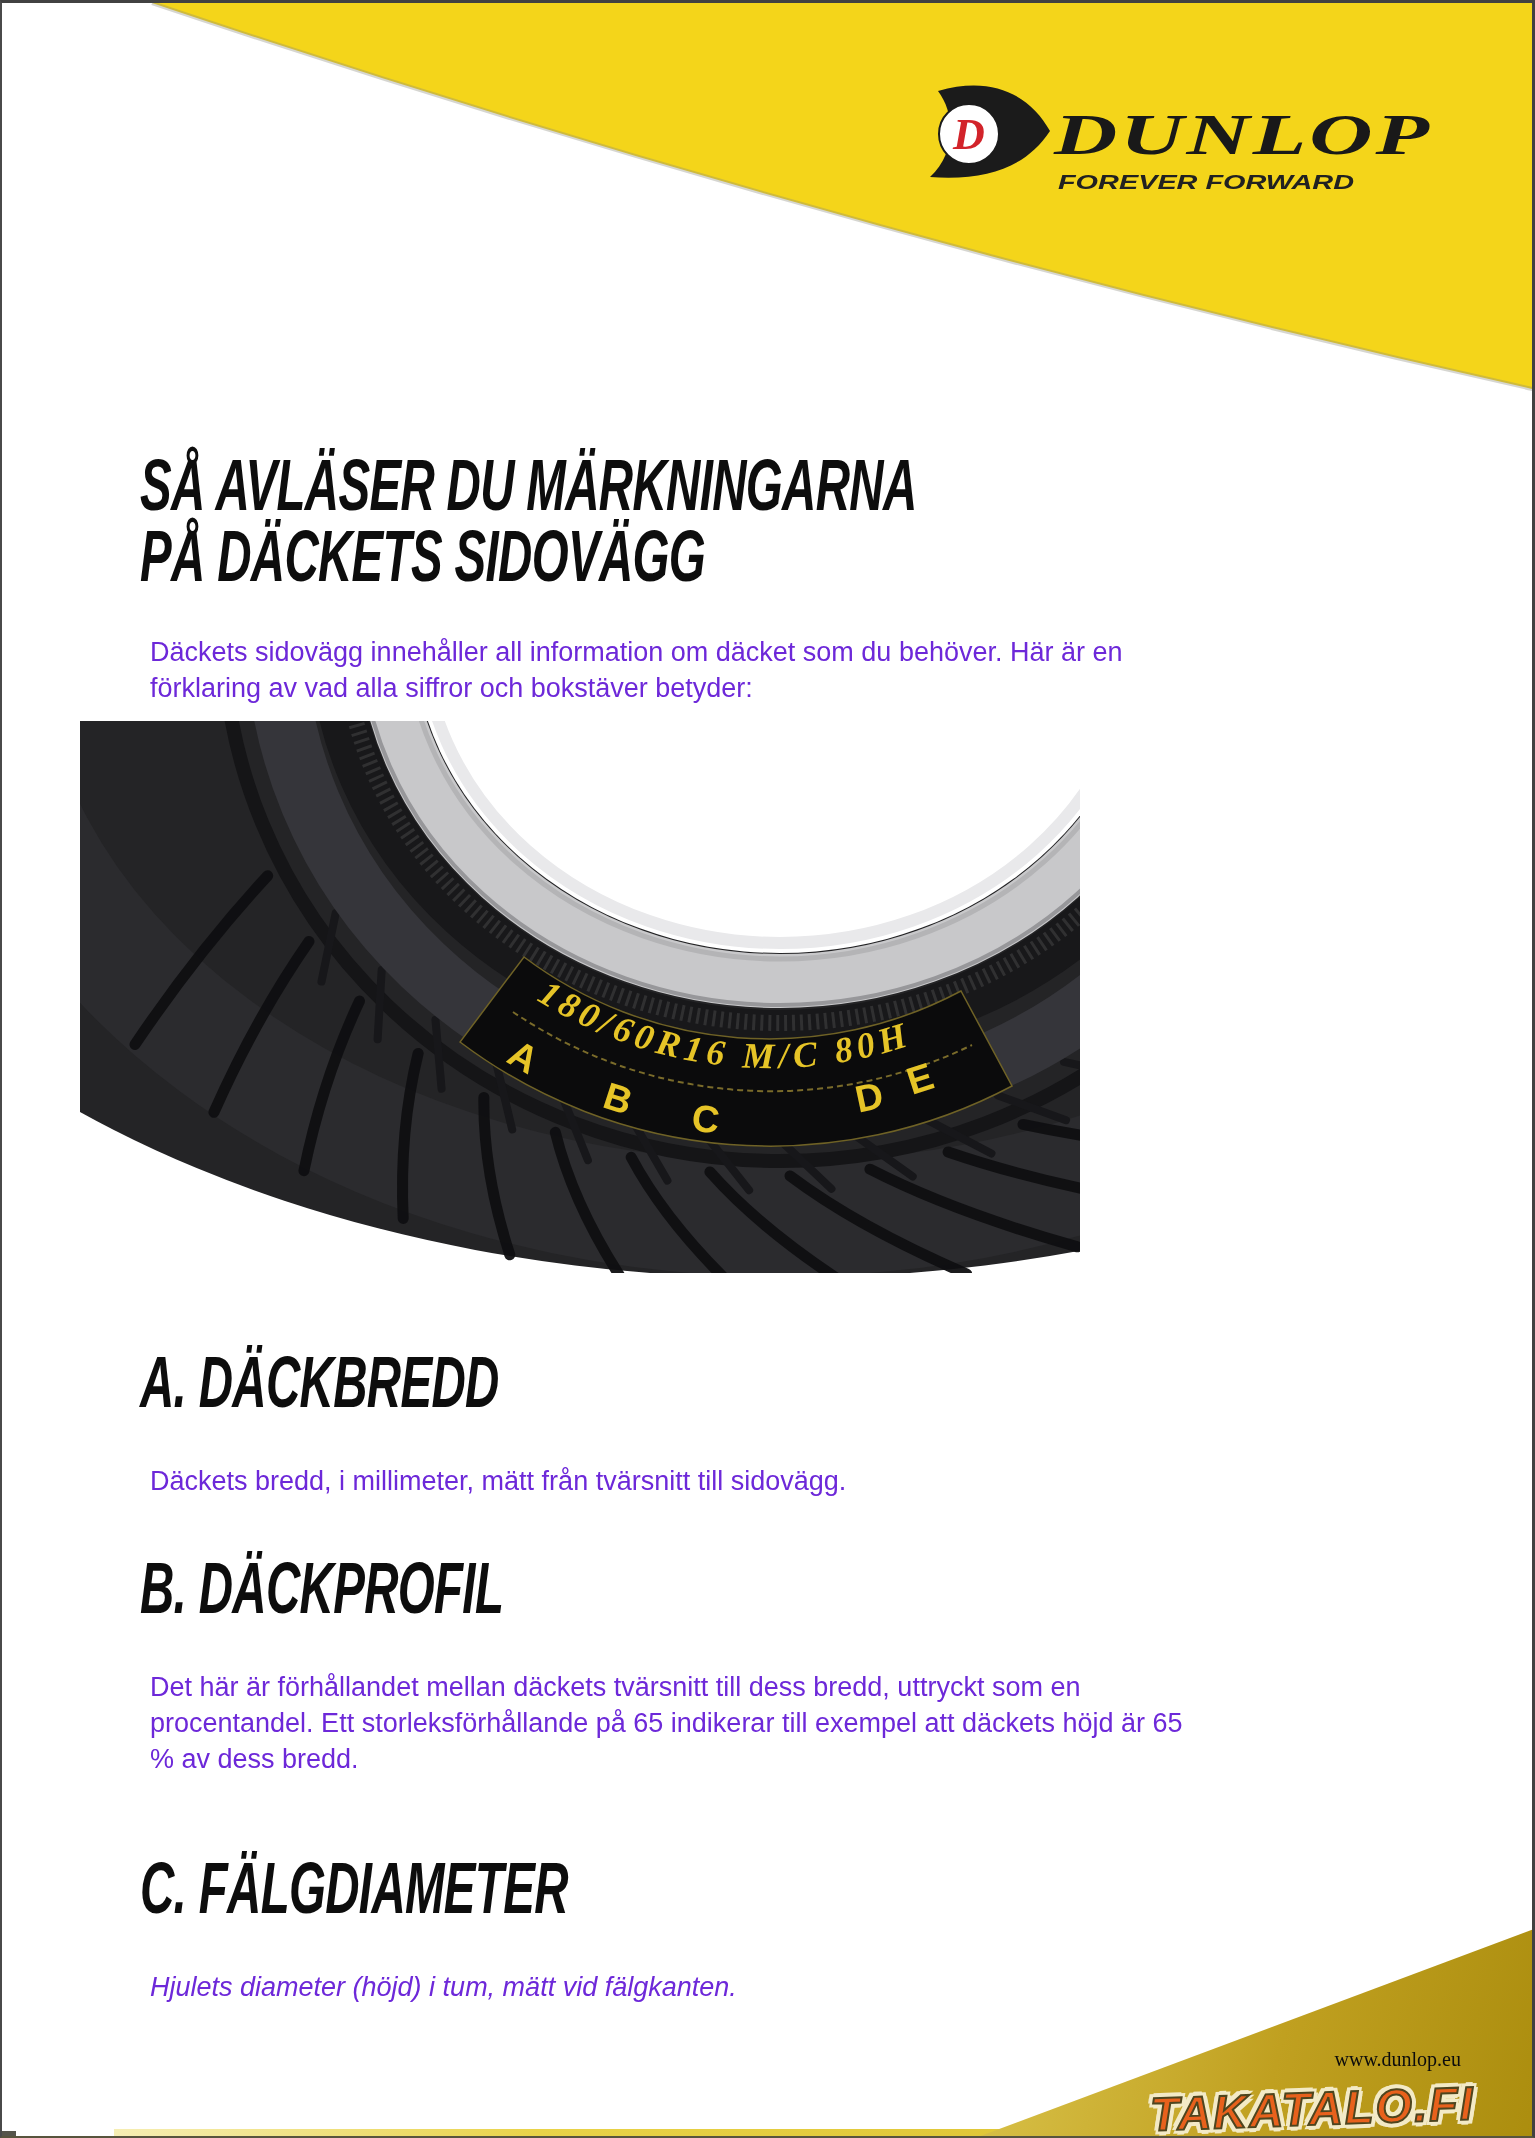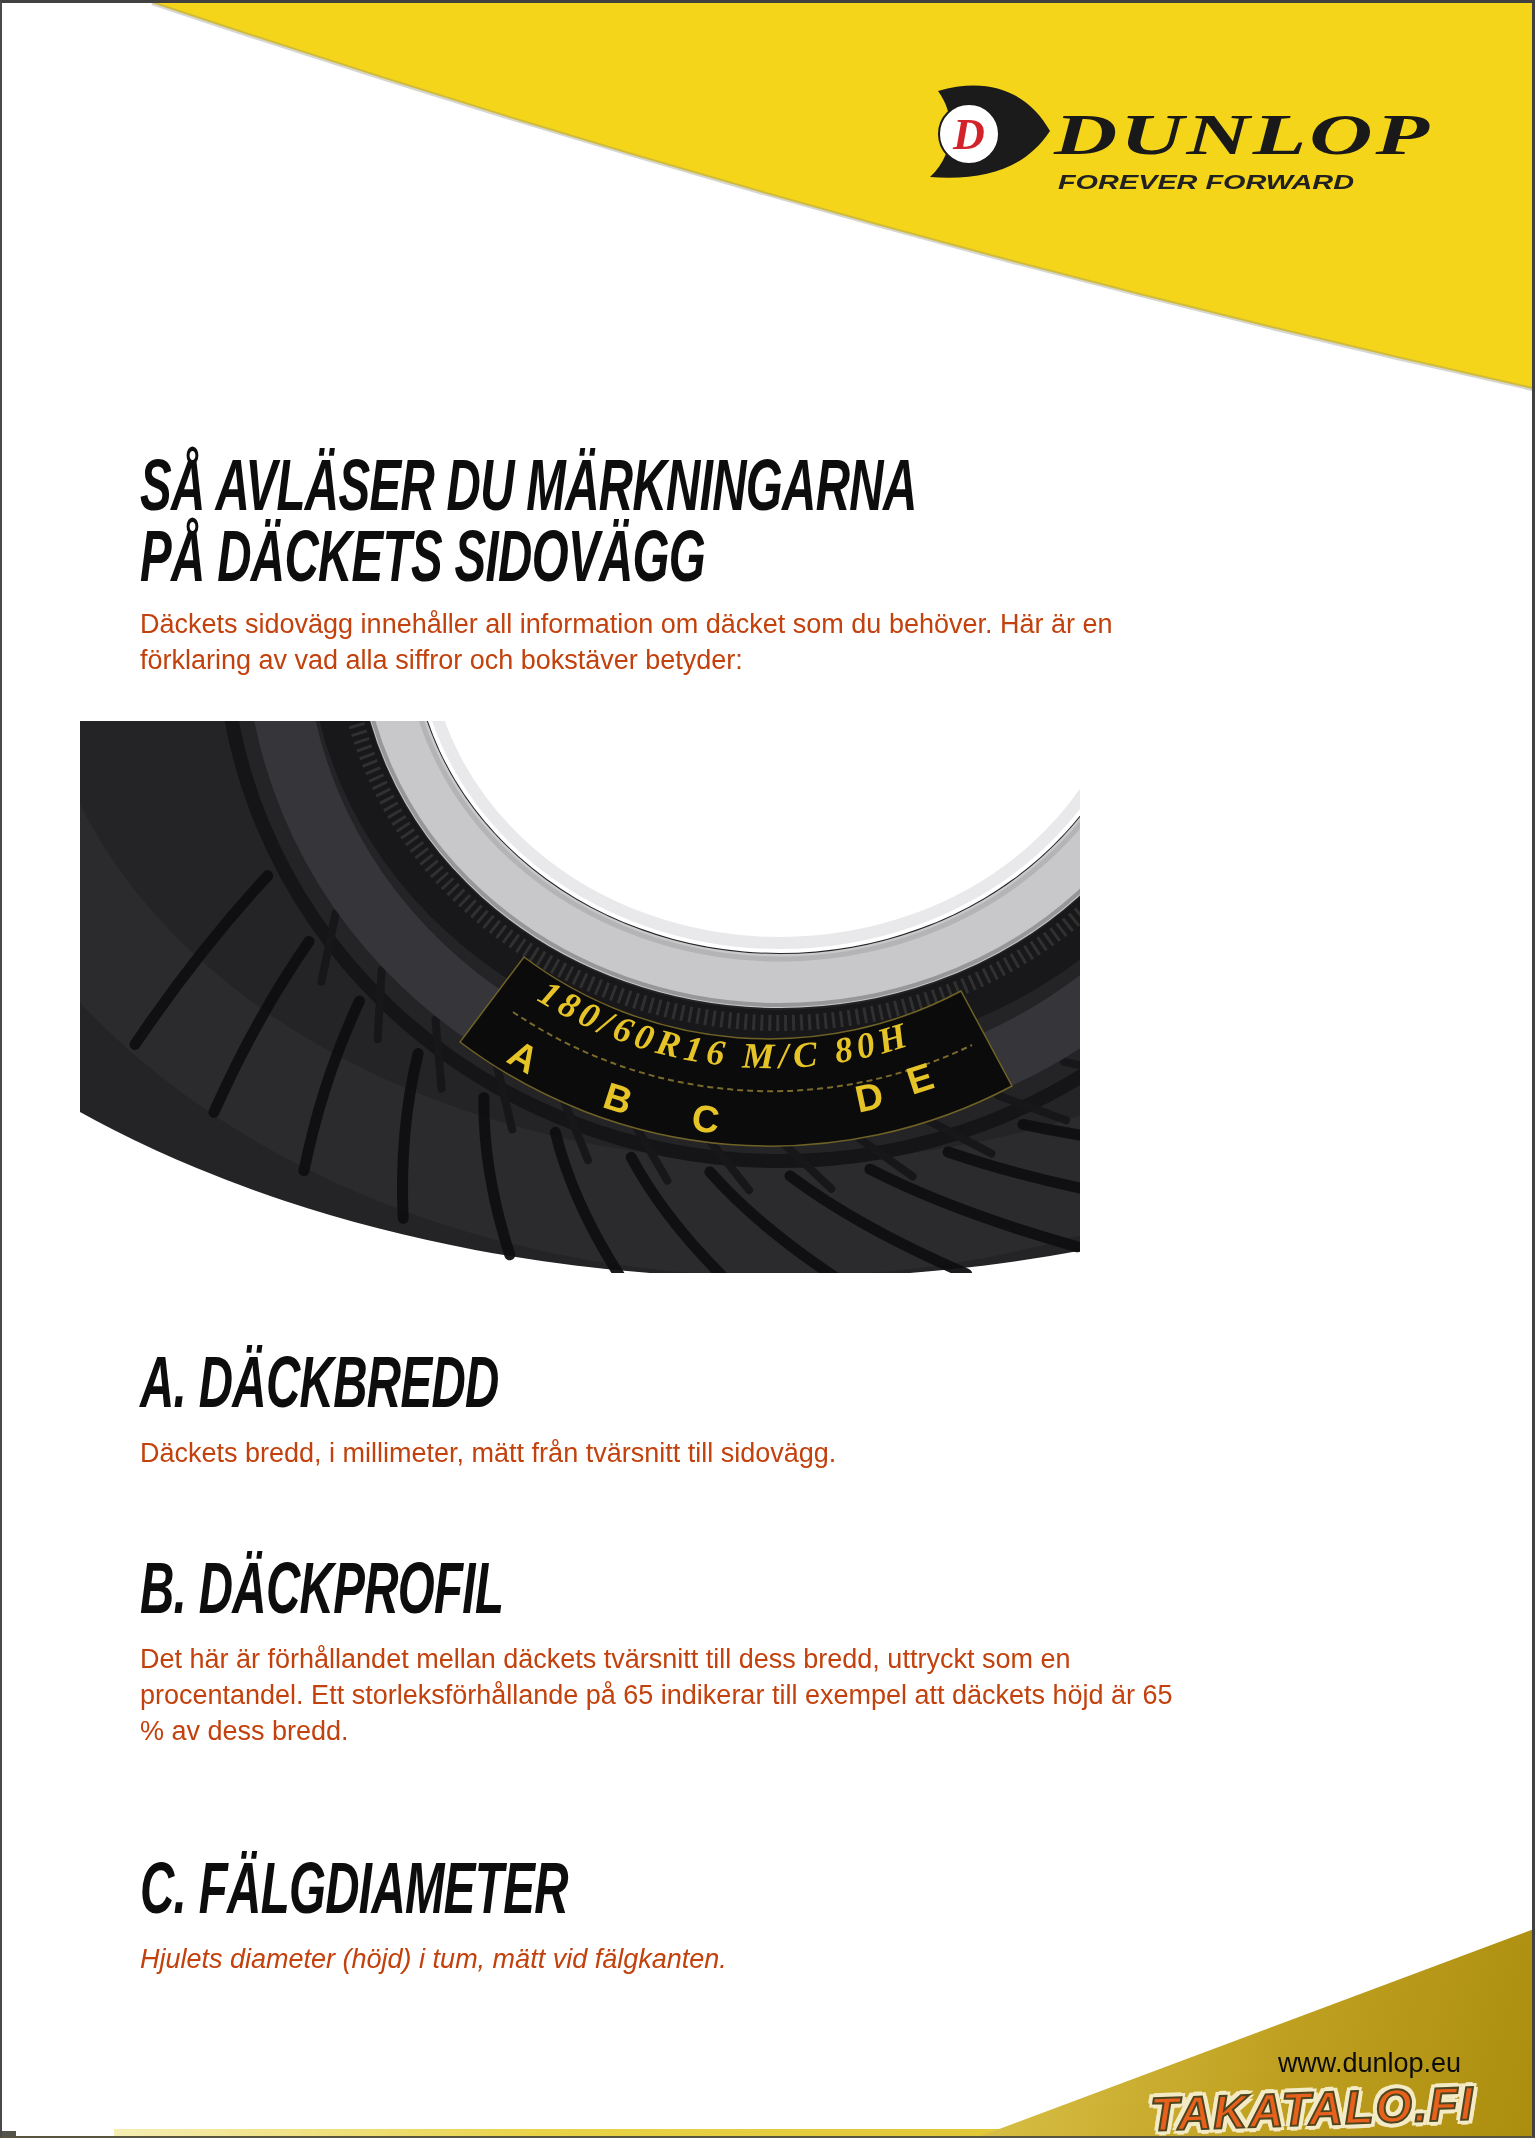--- a/index.html
+++ b/index.html
@@ -30,24 +30,25 @@
   }
   .section-title{
     font-weight:bold;font-style:italic;
     font-size:73px;line-height:73px;
     letter-spacing:-1px;
     color:#0d0d0d;
     transform:scaleX(0.65);transform-origin:left top;
     white-space:nowrap;
   }
   .body-text{
-    left:138px;
+    left:148px;
     font-size:27px;line-height:36px;
-    color:#c2410c;
+    color:#6d28d9;
     white-space:pre-line;
+    margin-top:28px;
   }
   #intro-text{top:603px;}
   #sec-a-title{left:138px;top:1342px;}
   #sec-a-body{top:1432px;}
   #sec-b-title{left:138px;top:1548px;}
   #sec-b-body{top:1638px;}
   #sec-c-title{left:138px;top:1848px;}
   #sec-c-body{top:1938px;font-style:italic;}
   
   #tire-svg{left:78px;top:718px;}
@@ -71,22 +72,22 @@
     background:linear-gradient(105deg,#dcc64e 0%,var(--footer_gold) 55%,#ab8d0e 100%);
     clip-path:polygon(100% 0, 100% 100%, 0 100%);
   }
   #bottom-strip{
     left:112px;bottom:0;right:0;height:7px;
     background:linear-gradient(90deg,#f6eeb4,#e9d348 30%,#d6ba25);
   }
   #corner-notch{left:0;bottom:0;width:14px;height:5px;background:#55544a;}
   #site-url{
     right:71px;top:2045px;
-    font-family:Liberation Sans, sans-serif;
-    font-size:27px;color:#0c0c0c;
+    font-family:Liberation Serif, serif;
+    font-size:20px;color:#0c0c0c;
     text-decoration:none;
   }
   #watermark{
     left:1148px;top:2078px;
     font-weight:bold;font-style:italic;
     font-size:47px;letter-spacing:2px;
     color:var(--watermark_orange);
     transform:rotate(-2deg);
     -webkit-text-stroke:2px #4E451E;
     text-shadow:

